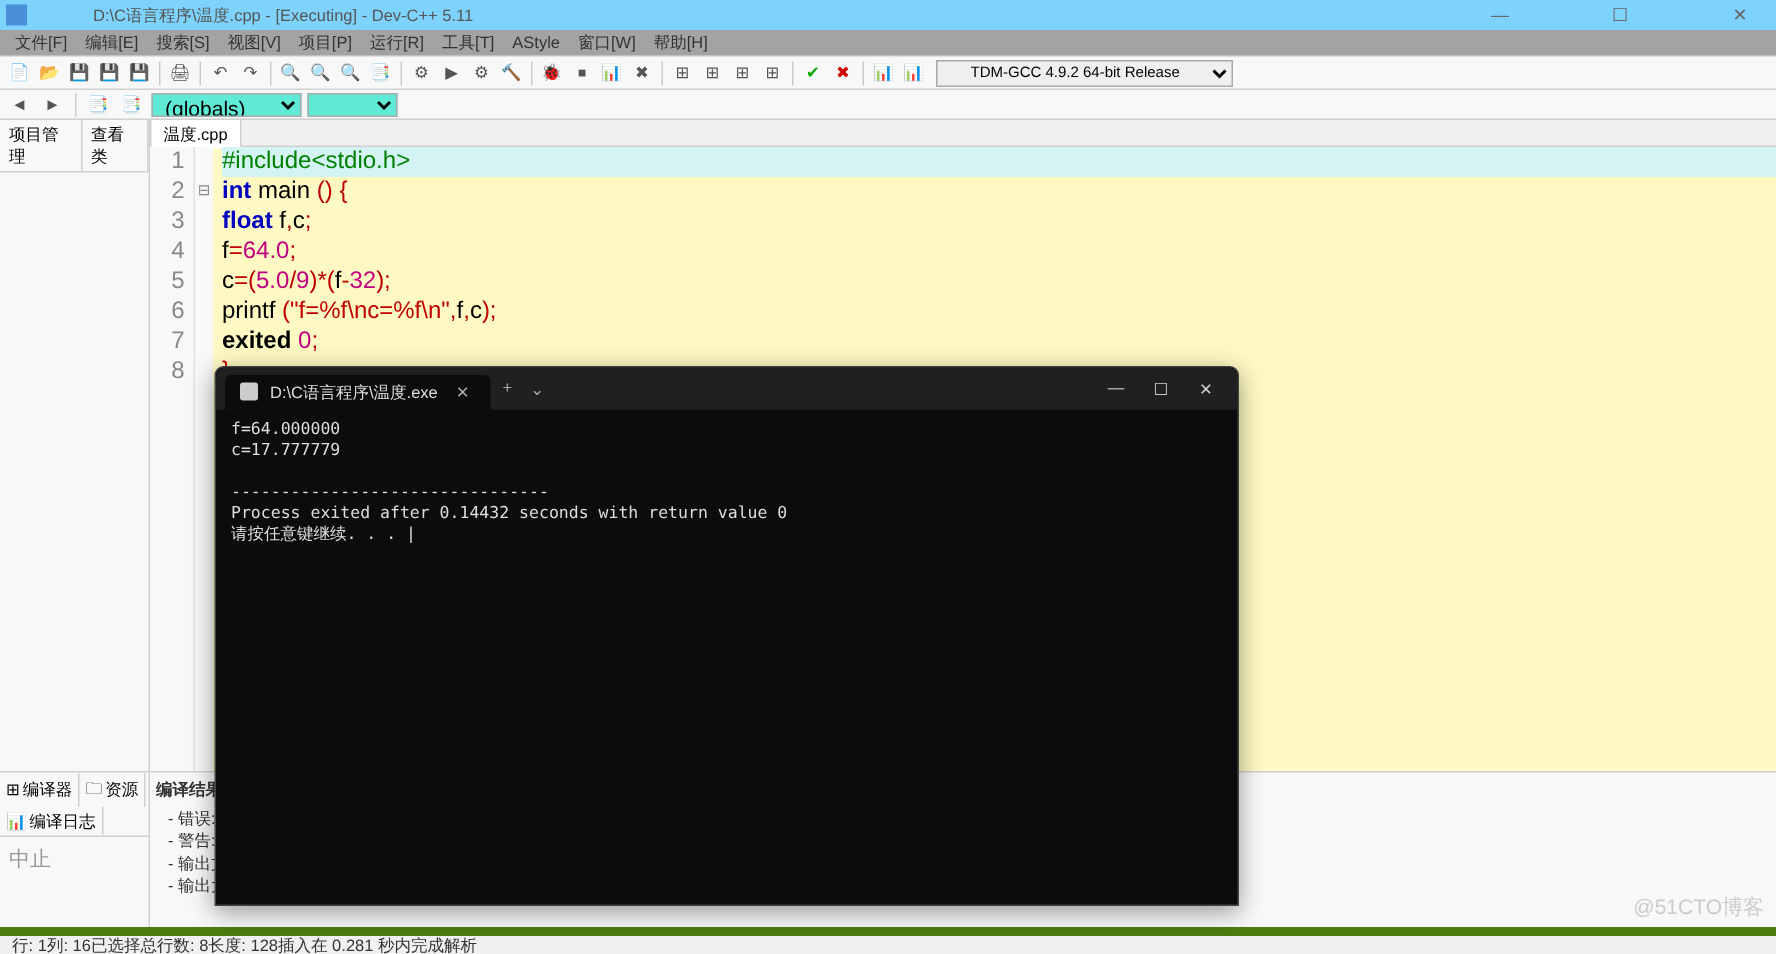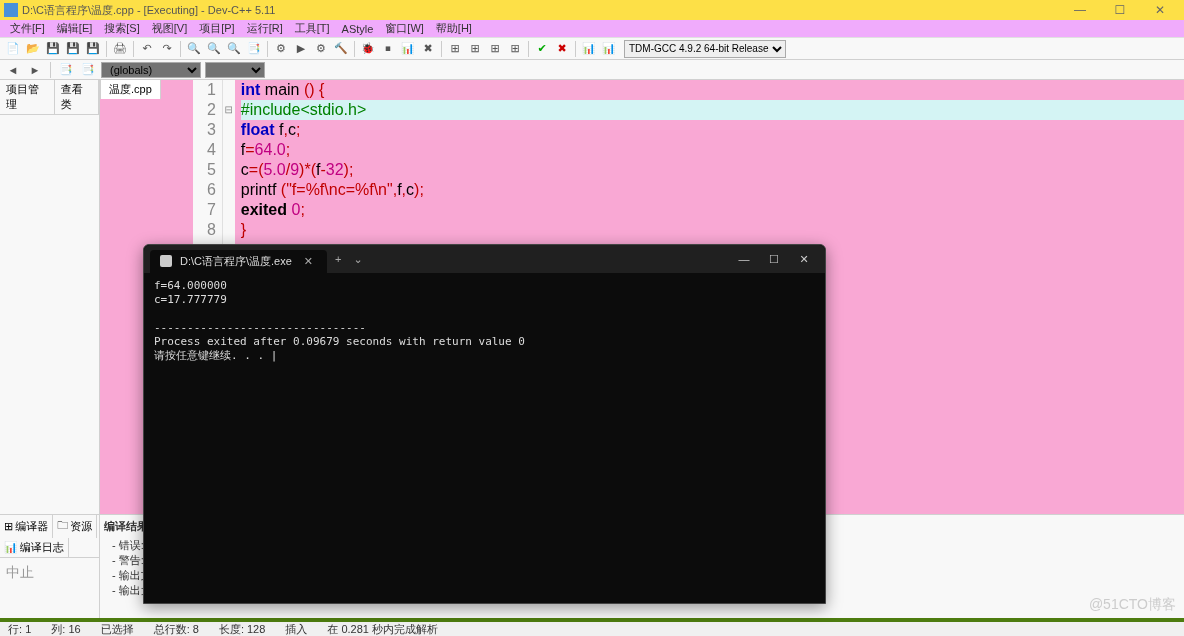--- a/index.html
+++ b/index.html
@@ -1,43 +1,43 @@
 <!DOCTYPE html>
 <html><head>
 <meta charset="utf-8">
 <style>
 * { margin:0; padding:0; box-sizing:border-box; font-family:"Microsoft YaHei",Tahoma,sans-serif; }
 body { background:#f0f0f0; width:1184px; height:636px; overflow:hidden; position:relative; font-size:12px; }
 
 
-.titlebar { height:20px; background:#fde047; display:flex; align-items:center; padding:0 4px; color:#555; font-size:11px; }
+.titlebar { height:20px; background:#7dd3fc; display:flex; align-items:center; padding:0 4px; color:#555; font-size:11px;gap:40px; }
 .titlebar .icon { width:14px; height:14px; background:#4a90d9; margin-right:4px; }
 .titlebar .spacer { flex:1; }
 .titlebar .winbtn { width:40px; text-align:center; color:#666; font-size:12px; }
 
 
-.menubar { height:18px; background:#f0abfc; display:flex; align-items:center; padding:0 4px; font-size:11px; color:#333; border-bottom:1px solid #e0e0e0; }
+.menubar { height:18px; background:#a3a3a3; display:flex; align-items:center; padding:0 4px; font-size:11px; color:#333; border-bottom:1px solid #e0e0e0; }
 .menubar span { padding:0 6px; cursor:default; }
 
 
 .toolbar { height:22px; background:#f8f8f8; border-bottom:1px solid #d0d0d0; display:flex; align-items:center; padding:0 4px; gap:2px; }
 .tbtn { width:18px; height:18px; border:1px solid transparent; display:flex; align-items:center; justify-content:center; font-size:11px; color:#555; }
 .tsep { width:1px; height:16px; background:#ccc; margin:0 2px; }
-.compiler-sel { border:1px solid #aaa; height:18px; font-size:10px; padding:0 0; margin-left:4px; min-width:160px; }
+.compiler-sel { border:1px solid #aaa; height:18px; font-size:10px; padding:0 18px; margin-left:4px; min-width:160px; }
 
 
 .toolbar2 { height:20px; background:#f8f8f8; border-bottom:1px solid #d0d0d0; display:flex; align-items:center; padding:0 4px; gap:4px; }
-.globals-sel { border:1px solid #aaa; height:16px; font-size:11px; padding:0 4px; min-width:100px; background:#737373; }
+.globals-sel { border:1px solid #aaa; height:16px; font-size:14px; padding:0 4px; min-width:100px; background:#5eead4; }
 
 
 .main { display:flex; height:434px; }
 .sidebar { width:100px; background:#f8f8f8; border-right:1px solid #d0d0d0; }
 .sidebar-tabs { display:flex; font-size:11px; border-bottom:1px solid #d0d0d0; }
 .sidebar-tab { padding:2px 6px; border-right:1px solid #d0d0d0; }
-.editor-area { flex:1; background:#f9a8d4; display:flex; flex-direction:row;gap:32px; }
+.editor-area { flex:1; background:#fef9c3; display:flex; flex-direction:column; }
 .file-tab { height:18px; display:flex; align-items:center; background:#f0f0f0; border-bottom:1px solid #d0d0d0; }
 .file-tab .tab { padding:2px 8px; background:#fff; border:1px solid #d0d0d0; border-bottom:none; font-size:11px; }
 
 
 .code { flex:1; display:flex; font-family:Consolas,monospace; font-size:16px; line-height:20px; }
 .gutter { width:30px; text-align:right; padding-right:6px; color:#888; background:#f8f8f8; border-right:1px solid #e0e0e0; user-select:none; }
 .fold-col { width:12px; background:#f8f8f8; color:#888; text-align:center; font-size:10px; }
 .code-body { flex:1; padding-left:6px; }
 .cline.hl { background:#d4f4f4; }
 .kw-pre { color:#008000; }
@@ -54,21 +54,21 @@
 .bp-left { width:100px; border-right:1px solid #d0d0d0; display:flex; flex-direction:column; }
 .bp-tabs { display:flex; font-size:11px; border-bottom:1px solid #d0d0d0; flex-wrap:wrap; }
 .bp-tab { padding:2px 4px; border-right:1px solid #d0d0d0; display:flex; align-items:center; gap:2px; }
 .bp-stop { text-align:left; padding:6px; font-size:14px; color:#999; }
 .bp-chk { padding:4px; font-size:10px; }
 .bp-right { flex:1; padding:4px; font-size:11px; color:#333; }
 .bp-header { font-weight:bold; margin-bottom:4px; }
 .bp-line { padding-left:8px; }
 
 
-.statusbar { height:18px; background:#f0f0f0; border-top:4px solid #4d7c0f; display:flex; align-items:center; font-size:11px; color:#333; padding:0 8px; gap:20px; }
+.statusbar { height:18px; background:#f0f0f0; border-top:6px solid #4d7c0f; display:flex; align-items:center; font-size:11px; color:#333; padding:0 8px; }
 
 
 .console-win { position:absolute; left:143px; top:244px; width:683px; height:360px; background:#0c0c0c; border:1px solid #444; border-radius:6px 6px 0 0; box-shadow:0 4px 16px rgba(0,0,0,0.4); }
 .con-title { height:28px; background:#202020; display:flex; align-items:center; padding:0 6px; color:#ddd; font-size:11px; border-radius:6px 6px 0 0; }
 .con-tab { display:flex; align-items:center; background:#0c0c0c; padding:4px 10px; border-radius:4px 4px 0 0; gap:8px; margin-top:4px; }
 .con-tab-icon { width:12px; height:12px; background:#ccc; border-radius:2px; }
 .con-close { color:#aaa; padding:0 4px; }
 .con-add { color:#aaa; padding:0 8px; }
 .con-dd { color:#aaa; padding:0 4px; }
 .con-spacer { flex:1; }
@@ -182,22 +182,22 @@
           <div style="height: 20px;"></div>
           <div style="height: 20px;">⊟</div>
           <div style="height: 20px;"></div>
           <div style="height: 20px;"></div>
           <div style="height: 20px;"></div>
           <div style="height: 20px;"></div>
           <div style="height: 20px;"></div>
           <div style="height: 20px;"></div>
         </div>
       <div class="code-body" id="codebody">
+          <div class="cline hl"><span class="kw-pre">#include&lt;stdio.h&gt;</span></div>
           <div class="cline"><span class="kw-blue">int</span> <span class="id">main</span> <span class="punc">()</span> <span class="brace">{</span></div>
-          <div class="cline hl"><span class="kw-pre">#include&lt;stdio.h&gt;</span></div>
           <div class="cline">    <span class="kw-blue">float</span> <span class="id">f</span><span class="punc">,</span><span class="id">c</span><span class="punc">;</span></div>
           <div class="cline">  <span class="id">f</span><span class="punc">=</span><span class="num">64.0</span><span class="punc">;</span></div>
           <div class="cline">  <span class="id">c</span><span class="punc">=(</span><span class="num">5.0</span><span class="punc">/</span><span class="num">9</span><span class="punc">)*(</span><span class="id">f</span><span class="punc">-</span><span class="num">32</span><span class="punc">);</span></div>
           <div class="cline">  <span class="id">printf</span> <span class="punc">(</span><span class="str">"f=%f\nc=%f\n"</span><span class="punc">,</span><span class="id">f</span><span class="punc">,</span><span class="id">c</span><span class="punc">);</span></div>
           <div class="cline">  <span class="kw-black">exited</span> <span class="num">0</span><span class="punc">;</span></div>
           <div class="cline"><span class="brace">}</span></div>
         </div>
     </div>
   </div>
 </div>
@@ -243,17 +243,17 @@
     <span class="con-dd">⌄</span>
     <div class="con-spacer"></div>
     <div class="con-wbtn">—</div>
     <div class="con-wbtn">☐</div>
     <div class="con-wbtn">✕</div>
   </div>
   <div class="con-body">f=64.000000
 c=17.777779
 
 --------------------------------
-Process exited after 0.09679 seconds with return value 0
+Process exited after 0.14432 seconds with return value 0
 请按任意键继续. . . |</div>
 </div>
 
 <div class="watermark">@51CTO博客</div>
 
 </body></html>

